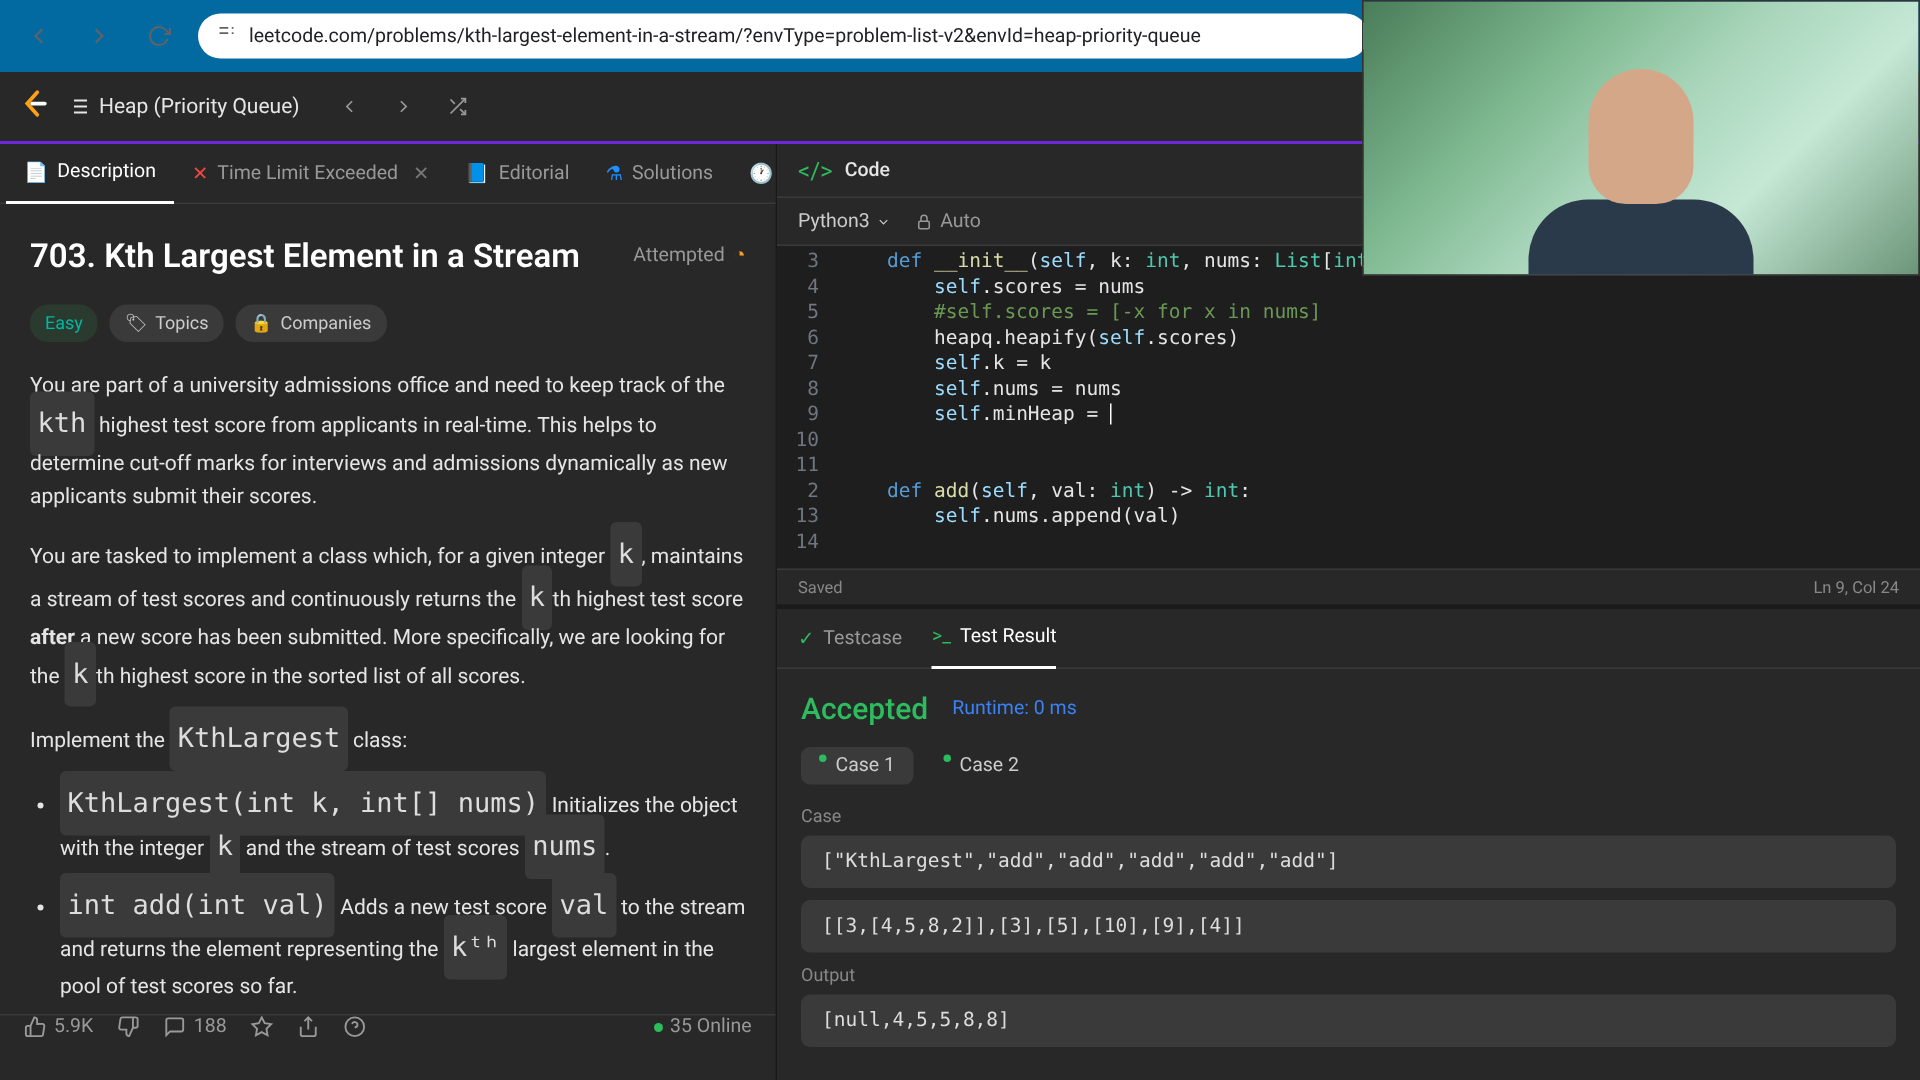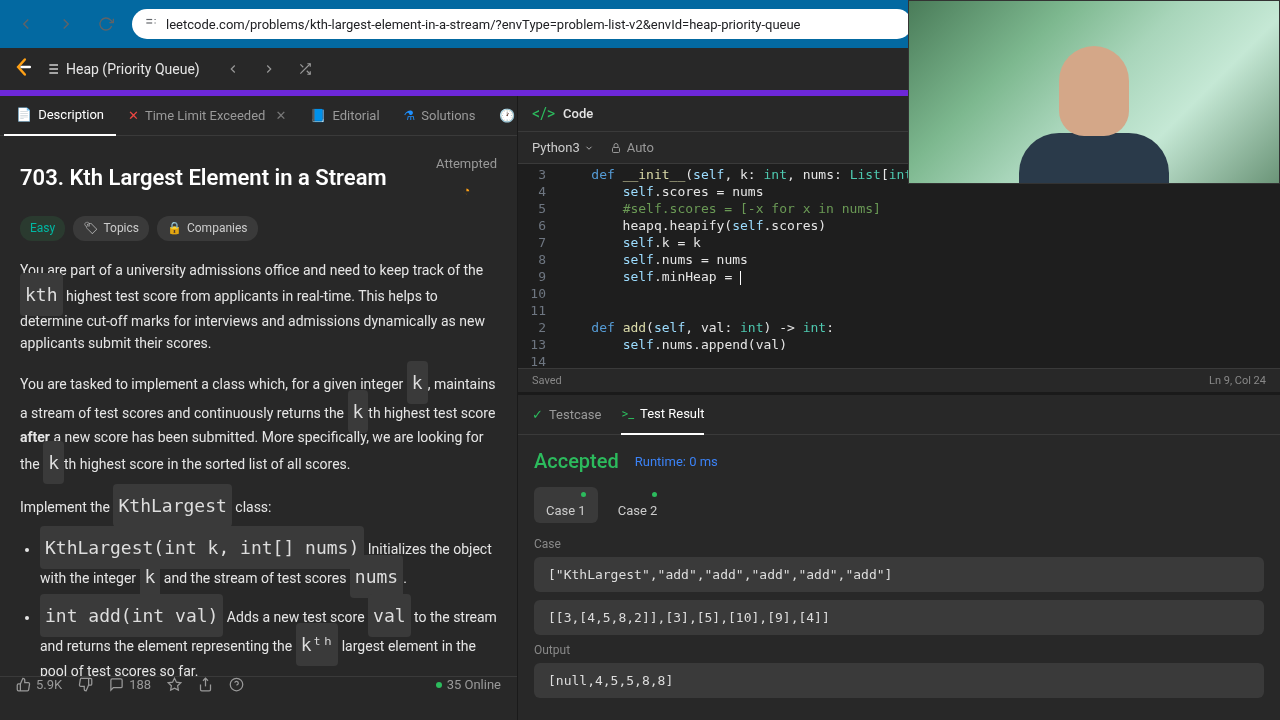--- a/index.html
+++ b/index.html
@@ -3,21 +3,21 @@
 <meta charset="utf-8">
 <style>
 * { margin: 0; padding: 0; box-sizing: border-box; }
 body { font-family: -apple-system, BlinkMacSystemFont, "Segoe UI", Roboto, sans-serif; background: #1a1a1a; color: #e5e5e5; overflow: hidden; width: 1280px; height: 720px; }
 
 .browser-chrome { background: #0369a1; height: 48px; display: flex; align-items: center; padding: 0 12px; gap: 12px; }
 .nav-btn { width: 28px; height: 28px; display: flex; align-items: center; justify-content: center; color: #5f6368; cursor: pointer; border-radius: 14px; }
 .url-bar { flex: 1; background: #fff; border-radius: 16px; height: 30px; display: flex; align-items: center; padding: 0 12px; gap: 8px; color: #202124; font-size: 13px; max-width: 780px; }
 .url-icon { color: #5f6368; }
 
-.app-header { background: #282828; height: 48px; display: flex; align-items: center; padding: 0 14px; gap: 10px; border-bottom: 6px solid #6d28d9; }
+.app-header { background: #282828; height: 48px; display: flex; align-items: center; padding: 0 14px; gap: 10px; border-bottom: 2px solid #6d28d9; }
 .logo { color: #fff; font-weight: bold; font-size: 18px; }
 .list-link { display: flex; align-items: center; gap: 6px; color: #e5e5e5; font-size: 14px; }
 .nav-arrows { display: flex; gap: 6px; margin-left: 8px; }
 .icon-btn { width: 30px; height: 30px; display: flex; align-items: center; justify-content: center; color: #999; cursor: pointer; border-radius: 4px; }
 .header-actions { margin-left: auto; display: flex; align-items: center; gap: 8px; }
 .premium-icon { font-size: 18px; }
 .run-btn { display: flex; align-items: center; gap: 6px; background: #3a3a3a; padding: 6px 14px; border-radius: 6px; color: #e5e5e5; font-size: 14px; cursor: pointer; }
 .submit-btn { display: flex; align-items: center; gap: 6px; background: #3a3a3a; padding: 6px 14px; border-radius: 6px; color: #2cbb5d; font-size: 14px; cursor: pointer; }
 .sq-btn { width: 32px; height: 32px; background: #3a3a3a; border-radius: 6px; display: flex; align-items: center; justify-content: center; color: #999; cursor: pointer; }
 
@@ -26,21 +26,21 @@
 .right-panel { flex: 1; display: flex; flex-direction: column; }
 
 .tabs-row { display: flex; background: #282828; height: 40px; align-items: center; border-bottom: 1px solid #3a3a3a; padding: 0 4px; }
 .tab { display: flex; align-items: center; gap: 6px; padding: 0 12px; height: 40px; font-size: 13px; color: #999; cursor: pointer; white-space: nowrap; }
 .tab.active { color: #fff; border-bottom: 2px solid #fff; }
 .tab-close { margin-left: 4px; color: #777; }
 
 .problem-content { padding: 18px 20px; overflow-y: auto; flex: 1; font-size: 14px; line-height: 1.6; color: #e5e5e5; }
 .title-row { display: flex; align-items: center; justify-content: space-between; margin-bottom: 14px; }
 .problem-title { font-size: 22px; font-weight: 600; color: #fff; }
-.attempted { display: flex; align-items: center; gap: 6px; color: #999; font-size: 13px; flex-direction: column; }
+.attempted { display: flex; align-items: center; gap: 6px; color: #999; font-size: 13px; }
 .attempted-icon { color: #ffa116; }
 
 .badges-row { display: flex; gap: 8px; margin-bottom: 18px; }
 .diff-badge { background: #2a3a2f; color: #00b8a3; padding: 3px 10px; border-radius: 12px; font-size: 12px; }
 .tag-badge { display: flex; align-items: center; gap: 5px; background: #3a3a3a; color: #ccc; padding: 3px 10px; border-radius: 12px; font-size: 12px; }
 
 .problem-content p { margin-bottom: 14px; }
 .inline-code { background: #3a3a3a; padding: 11px 5px; border-radius: 4px; font-family: Menlo, Consolas, monospace; font-size: 18px; color: #ddd; }
 .problem-content ul { margin-left: 20px; margin-bottom: 14px; }
 .problem-content li { margin-bottom: 10px; }
@@ -74,21 +74,21 @@
 
 .results-panel { background: #282828; border-top: 3px solid #1a1a1a; display: flex; flex-direction: column; }
 .result-tabs { height: 40px; display: flex; align-items: center; padding: 0 14px; gap: 20px; border-bottom: 1px solid #3a3a3a; }
 .result-tab { display: flex; align-items: center; gap: 6px; font-size: 13px; color: #999; cursor: pointer; height: 40px; }
 .result-tab.active { color: #fff; border-bottom: 2px solid #fff; }
 .result-body { padding: 14px 16px; overflow-y: auto; }
 .verdict-row { display: flex; align-items: center; gap: 16px; margin-bottom: 14px; }
 .verdict { color: #2cbb5d; font-size: 20px; font-weight: 500; }
 .runtime-text { color: #3b82f6; font-size: 13px; }
 .case-tabs { display: flex; gap: 8px; margin-bottom: 14px; }
-.case-tab { display: flex; align-items: flex-end; gap: 6px; padding: 5px 12px; border-radius: 6px; font-size: 13px; cursor: pointer; color: #ccc; flex-direction: column; }
+.case-tab { display: flex; align-items: flex-start; gap: 6px; padding: 5px 12px; border-radius: 6px; font-size: 13px; cursor: pointer; color: #ccc; }
 .case-tab.active { background: #3a3a3a; }
 .case-dot { width: 5px; height: 5px; background: #2cbb5d; border-radius: 50%; }
 .io-label { font-size: 12px; color: #888; margin-bottom: 6px; margin-top: 8px; }
 .io-block { background: #3a3a3a; padding: 10px 14px; border-radius: 6px; font-family: Menlo, Consolas, monospace; font-size: 13px; color: #ddd; margin-bottom: 8px; }
 
 .webcam { position: absolute; top: 0; right: 0; width: 372px; height: 184px; background: linear-gradient(135deg, #4a7c59 0%, #7db88f 30%, #a8d5ba 50%, #c5e8d5 70%, #6b9578 100%); border: 1px solid #333; }
 .webcam::after { content: ""; position: absolute; top: 45px; left: 50%; transform: translateX(-50%); width: 70px; height: 90px; background: #d4a788; border-radius: 35px 35px 25px 25px; }
 .webcam::before { content: ""; position: absolute; bottom: 0; left: 50%; transform: translateX(-50%); width: 150px; height: 50px; background: #2a3a4a; border-radius: 40px 40px 0 0; }
 </style>
 </head>

